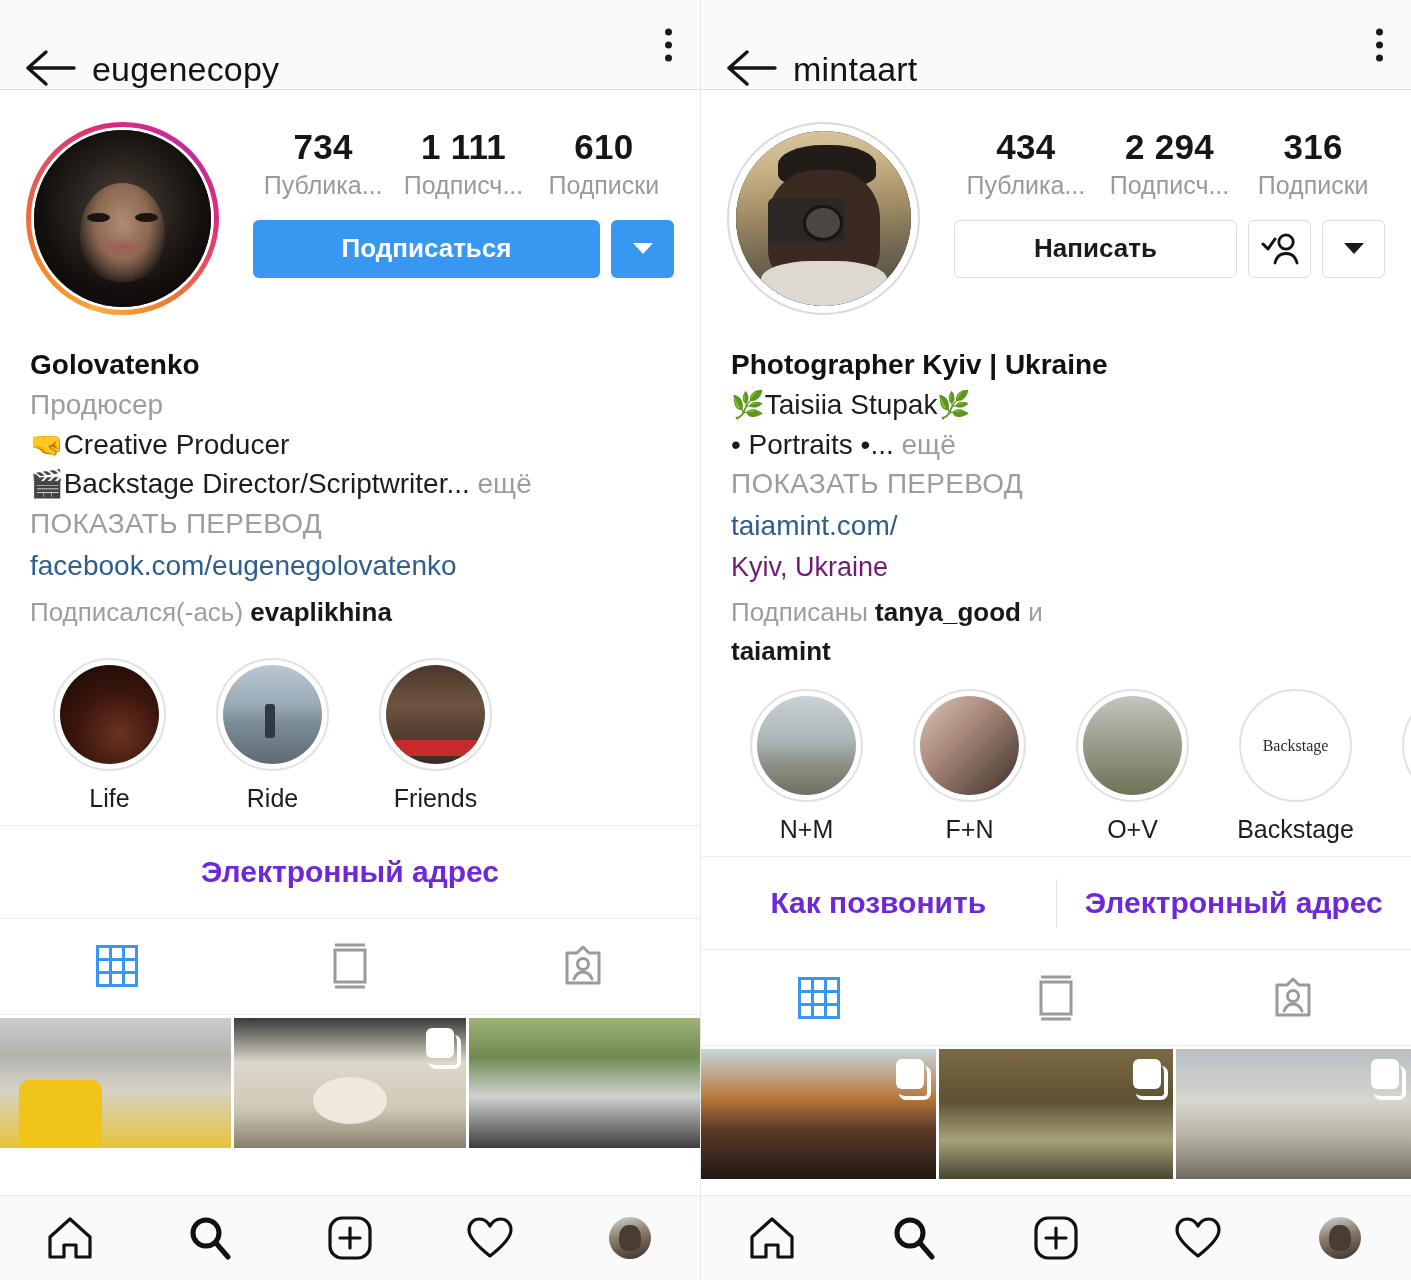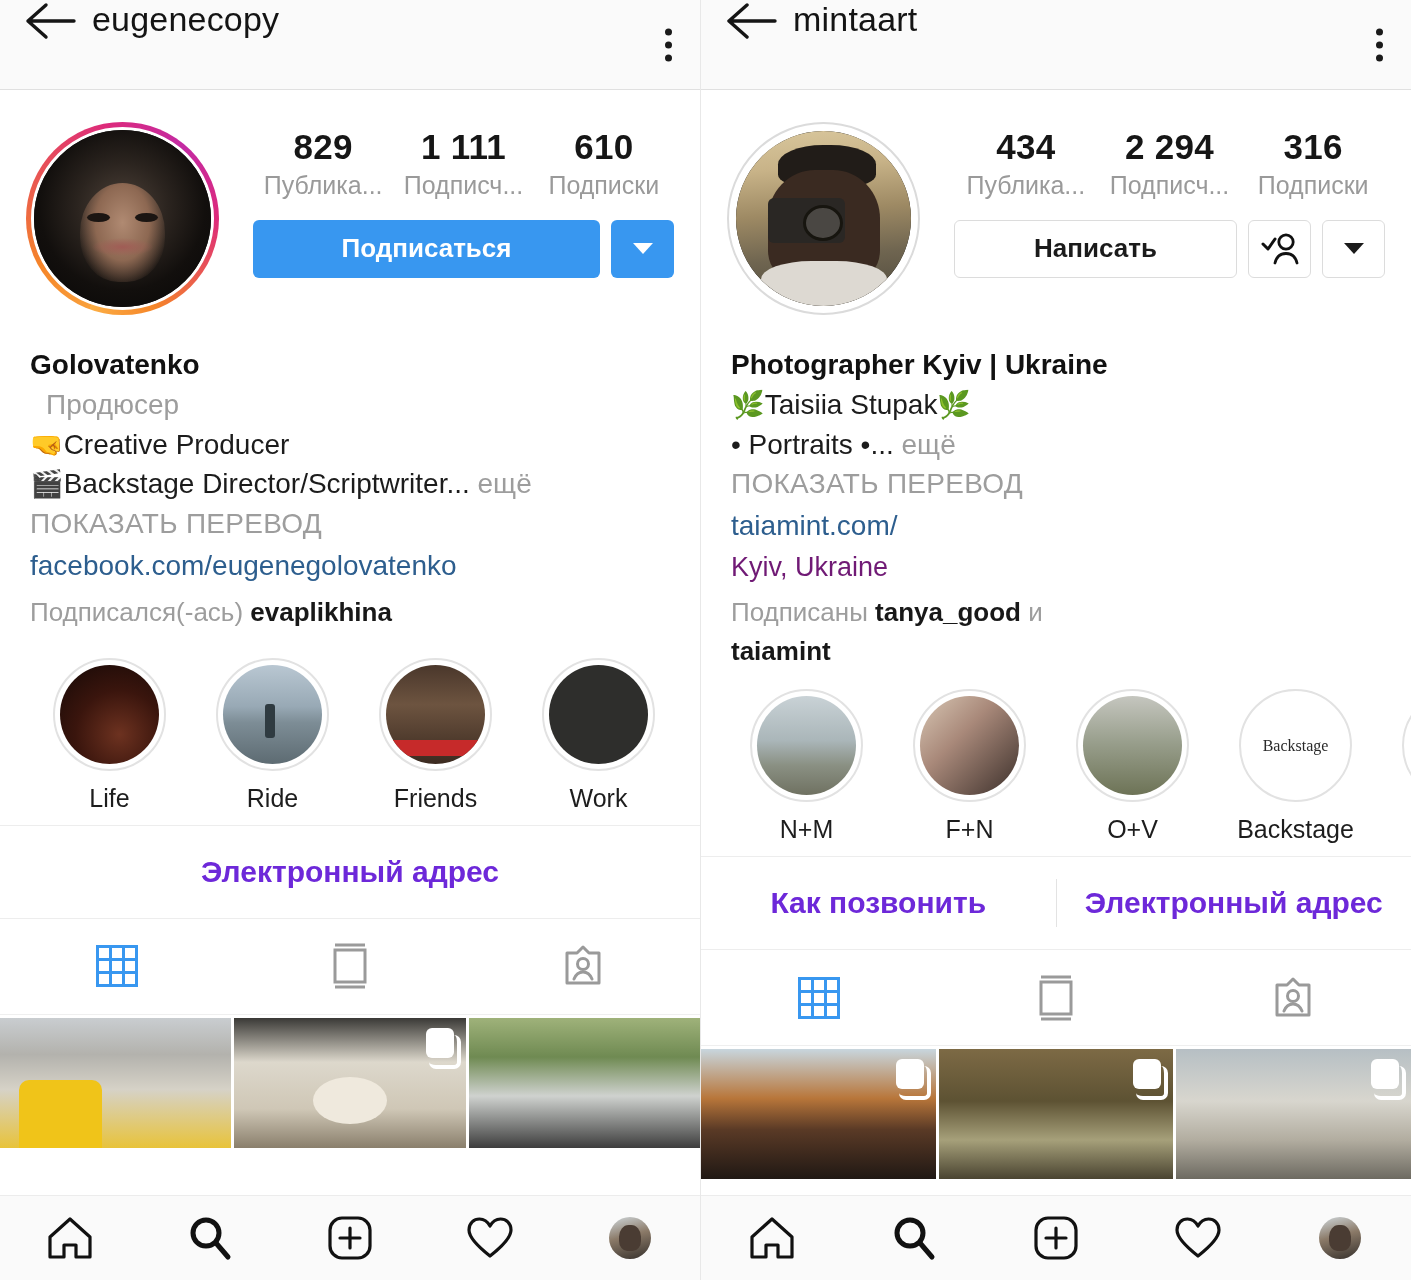--- a/index.html
+++ b/index.html
@@ -11,21 +11,21 @@
   }
   .screens { display: flex; width: 1411px; height: 1280px; }
   .panel { position: relative; height: 1280px; background: #ffffff; overflow: hidden; }
   .panel.left  { width: 700px; }
   .panel.right { width: 711px; border-left: 1px solid #e8e8e8; }
 
   
   .topbar {
     height: 90px; background: #fafafa;
     border-bottom: 1px solid #e0e0e0;
-    display: flex; align-items: flex-start;
+    display: flex; align-items: flex-end;
     padding: 0 24px;
     position: relative;
   }
   .back-arrow { width: 54px; height: 42px; flex: 0 0 auto; margin-right: 14px; }
   .back-arrow svg { display: block; }
   .tb-title {
     font-size: 34px; font-weight: 400; color: #141414;
     letter-spacing: .2px;
   }
   .kebab { position: absolute; right: 28px; top: 50%; transform: translateY(-50%);
@@ -87,21 +87,21 @@
   .btn-sq.blue { background: #3897f0; }
   .btn-sq.white { background: #ffffff; border: 1px solid #dcdcdc; }
   .caret { width: 0; height: 0; border-left: 10px solid transparent; border-right: 10px solid transparent; }
   .caret.w { border-top: 11px solid #ffffff; }
   .caret.b { border-top: 11px solid #1b1b1b; }
 
   
   .bio { padding: 30px 30px 0 30px; }
   .bio-name { font-size: 28px; font-weight: 700; color: #111; line-height: 1.42; }
   .bio-line { font-size: 28px; color: #1c1c1c; line-height: 1.42; white-space: nowrap; }
-  .bio-line.muted { color: #9d9d9d; margin-left: 16px; }
+  .bio-line.muted { color: #9d9d9d; }
   .bio-more { color: #9d9d9d; }
   .bio-translate { font-size: 28px; color: #9d9d9d; line-height: 1.45; letter-spacing: .3px; }
   .bio-link { font-size: 28px; color: #2d5e8e; line-height: 1.5; cursor: pointer; }
   .bio-loc { font-size: 27px; color: #701a75; line-height: 1.5; }
   .bio-follow { font-size: 26px; color: #9d9d9d; line-height: 1.5; margin-top: 6px; }
   .bio-follow b { color: #181818; font-weight: 700; }
   .emoji { font-size: 27px; }
 
   
   .highlights { display: flex; gap: 0; padding: 26px 0 12px 0; overflow: hidden; }
@@ -196,21 +196,21 @@
           <div class="avatar-inner">
             <div class="face-dark"></div>
               <span class="eye l"></span>
               <span class="eye r"></span>
           </div>
         </div>
       </div>
       <div class="stats-col">
         <div class="stats">
           <div class="stat">
-            <div class="stat-num">829</div>
+            <div class="stat-num">734</div>
             <div class="stat-lbl">Публика...</div>
           </div>
           <div class="stat">
             <div class="stat-num">1 111</div>
             <div class="stat-lbl">Подписч...</div>
           </div>
           <div class="stat">
             <div class="stat-num">610</div>
             <div class="stat-lbl">Подписки</div>
           </div>
@@ -251,26 +251,20 @@
         <div class="hl-circ">
             <div class="hl-img h-ride"></div>
           </div>
         <div class="hl-lbl">Ride</div>
       </div>
       <div class="hl">
         <div class="hl-circ">
             <div class="hl-img h-friends"></div>
           </div>
         <div class="hl-lbl">Friends</div>
-      </div>
-      <div class="hl">
-        <div class="hl-circ">
-            <div class="hl-img h-work"></div>
-          </div>
-        <div class="hl-lbl">Work</div>
       </div>
       <div class="hl">
 
         <div class="hl-lbl"></div>
       </div>
     </div>
 
     <div class="contact-row">
       <div class="contact-btn">Электронный адрес</div>
     </div>

